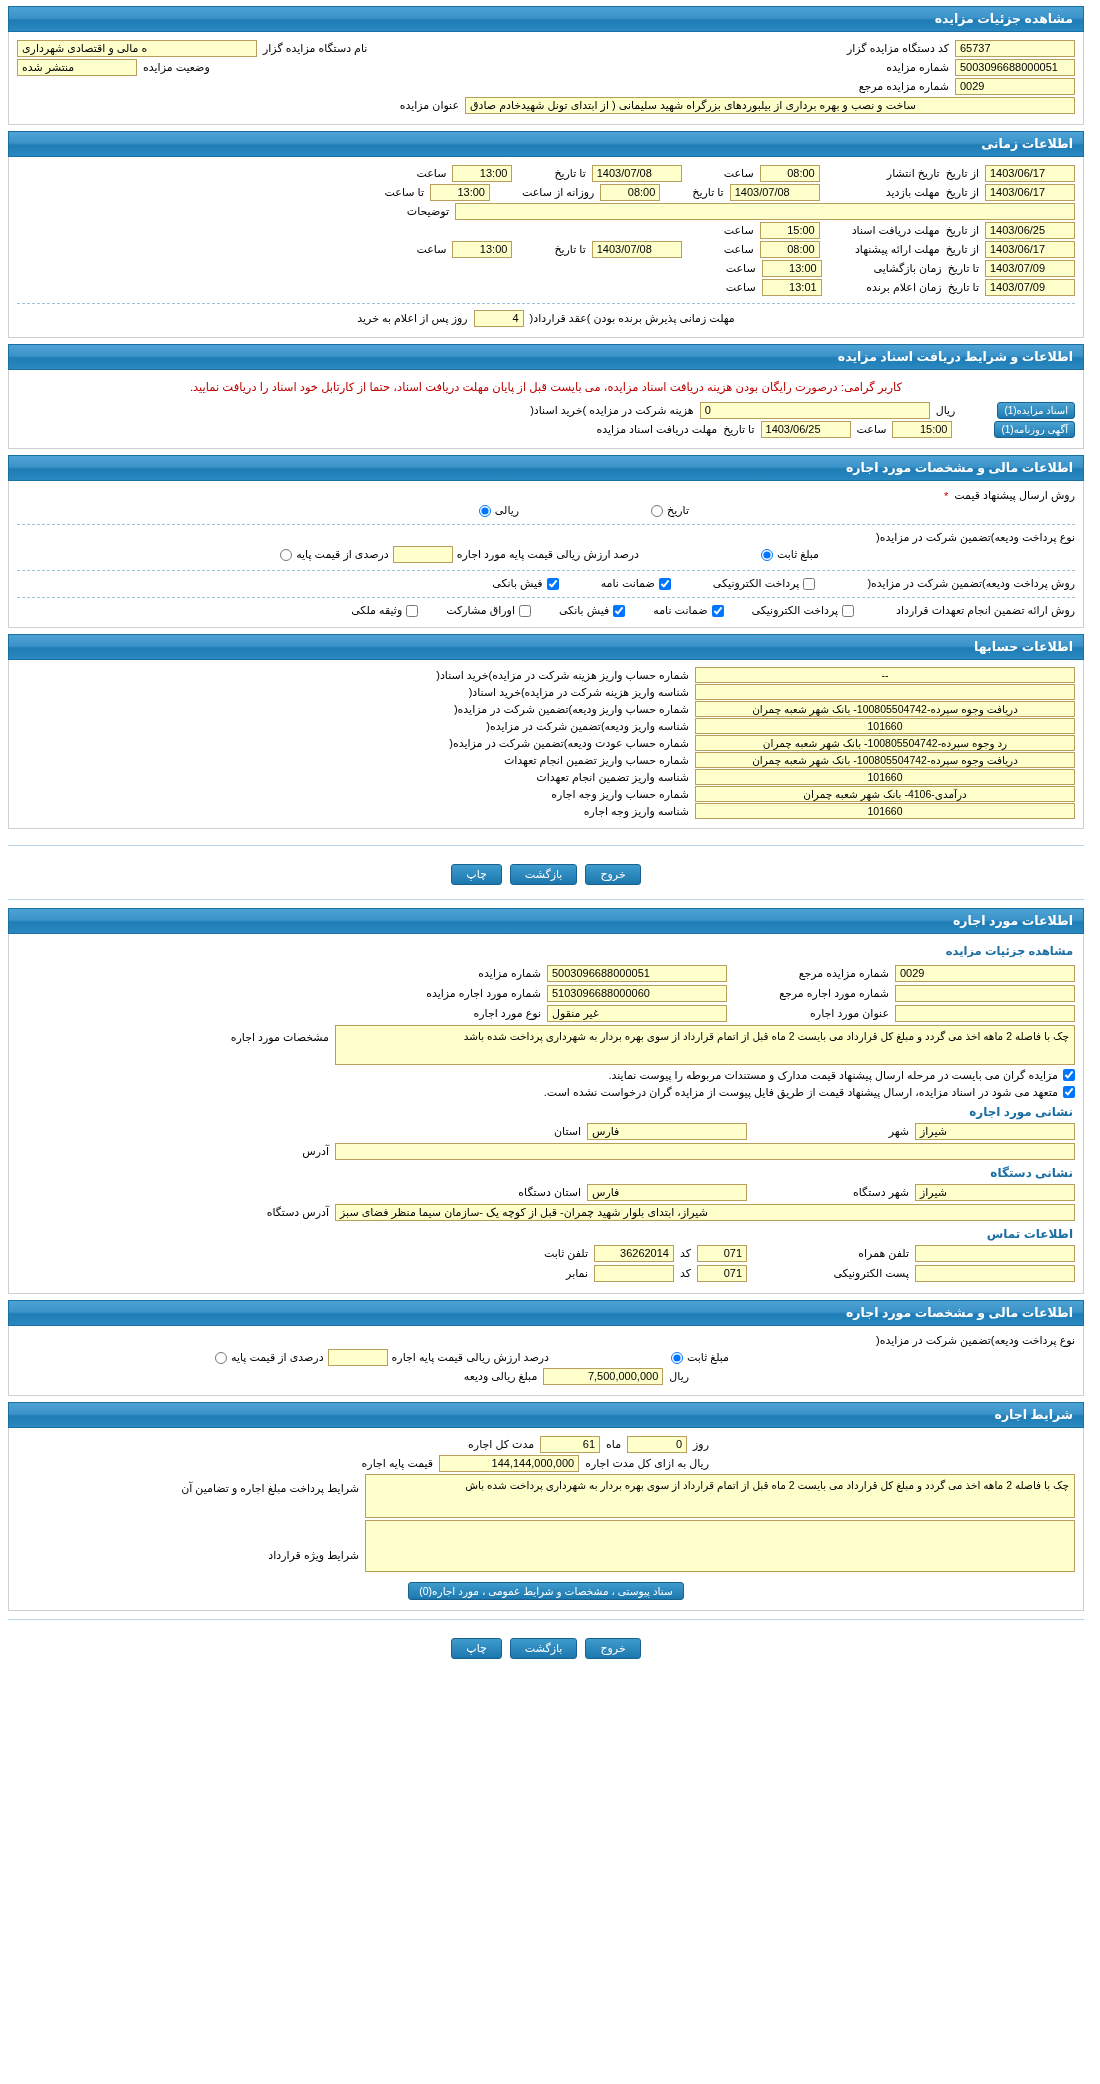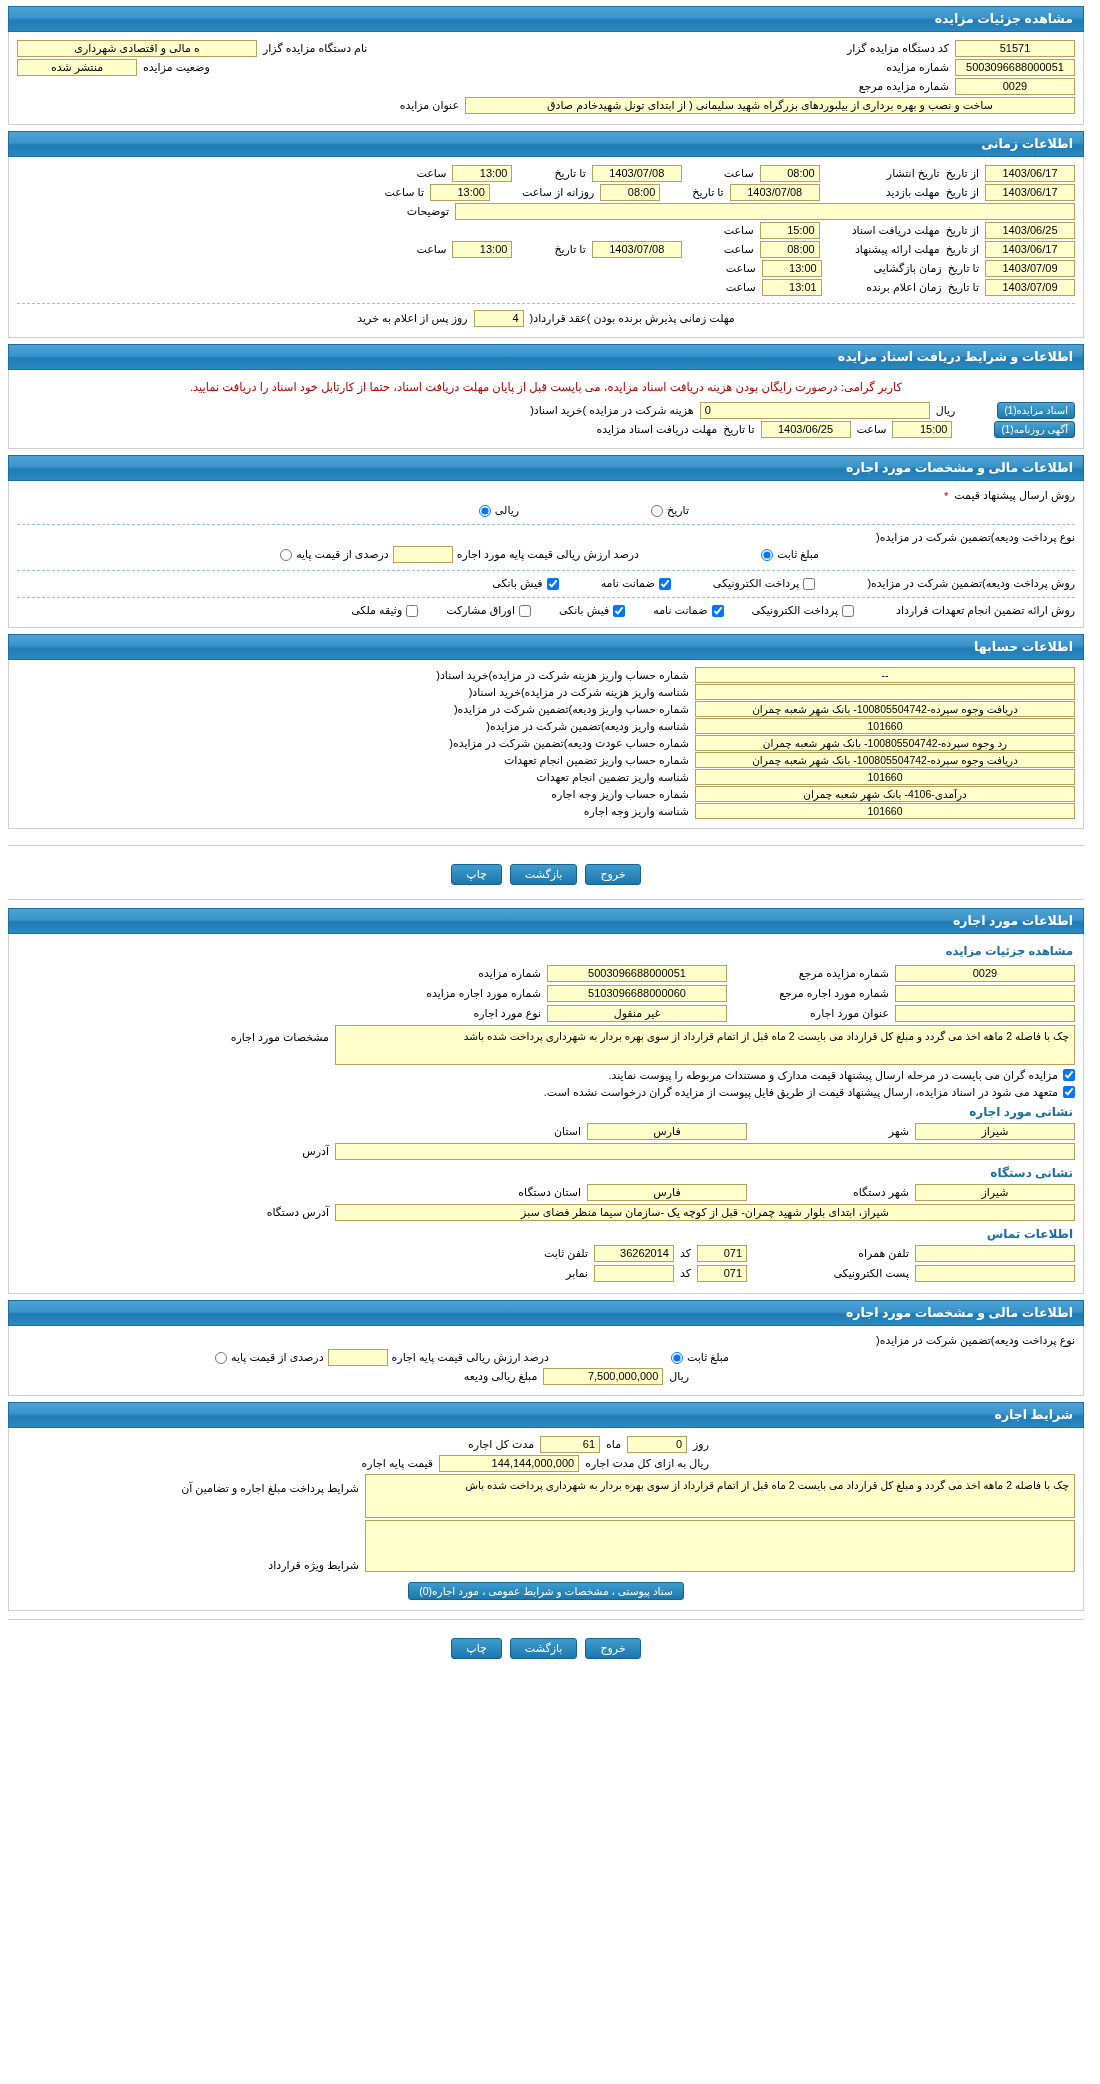--- a/index.html
+++ b/index.html
@@ -54,21 +54,21 @@
     height: 17px;
     line-height: 15px;
     font-size: 11px;
     padding: 0 4px;
     text-align: right;
     color: #000;
     overflow: hidden;
     white-space: nowrap;
   }
   .fld.left { text-align: left; }
-  .fld.right { text-align: center; }
+  .fld.right { text-align: left; }
   .w50 { width: 50px; }
   .w60 { width: 60px; }
   .w80 { width: 80px; }
   .w90 { width: 90px; }
   .w120 { width: 120px; }
   .w140 { width: 140px; }
   .w160 { width: 160px; }
   .w180 { width: 180px; }
   .w240 { width: 240px; }
   .sep {
@@ -160,21 +160,21 @@
   .spacer { height: 8px; }
 </style>
 </head>
 <body>
 
 <div class="page">
 
   <div class="bar">مشاهده جزئیات مزایده</div>
   <div class="panel">
     <div class="row">
-      <div class="fld w120 right">51571</div>
+      <div class="fld w120 right">65737</div>
       <div class="lbl" style="width:150px">کد دستگاه مزایده گزار</div>
       <div style="flex:1"></div>
       <div class="lbl">نام دستگاه مزایده گزار</div>
       <div class="fld w240 right">ه مالی و اقتصادی شهرداری</div>
     </div>
     <div class="row">
       <div class="fld w120 right">5003096688000051</div>
       <div class="lbl" style="width:150px">شماره مزایده</div>
       <div style="flex:1"></div>
       <div class="lbl">وضعیت مزایده</div>
@@ -570,21 +570,21 @@
     <div class="row">
       <div style="flex:0 0 360px"></div>
       <div class="lbl">ریال به ازای کل مدت اجاره</div>
       <div class="fld w140">144,144,000,000</div>
       <div class="lbl" style="width:110px">قیمت پایه اجاره</div>
     </div>
     <div class="row" style="align-items:flex-start">
       <div class="ta h44" style="width:710px">چک با فاصله 2 ماهه اخذ می گردد و مبلغ کل قرارداد می بایست 2 ماه قبل از اتمام قرارداد از سوی بهره بردار به شهرداری پرداخت شده باش</div>
       <div class="lbl" style="width:140px;padding-top:8px">شرایط پرداخت مبلغ اجاره و تضامین آن</div>
     </div>
-    <div class="row" style="align-items:flex-end">
+    <div class="row" style="align-items:center">
       <div class="ta h52" style="width:710px"></div>
       <div class="lbl" style="width:140px;padding-top:18px">شرایط ویژه قرارداد</div>
     </div>
     <div class="row" style="justify-content:center;margin-top:10px">
       <button class="btn sm">سناد پیوستی ، مشخصات و شرایط عمومی ، مورد اجاره(0)</button>
     </div>
   </div>
 
   <div class="hr-solid"></div>
   <div class="btnrow">

